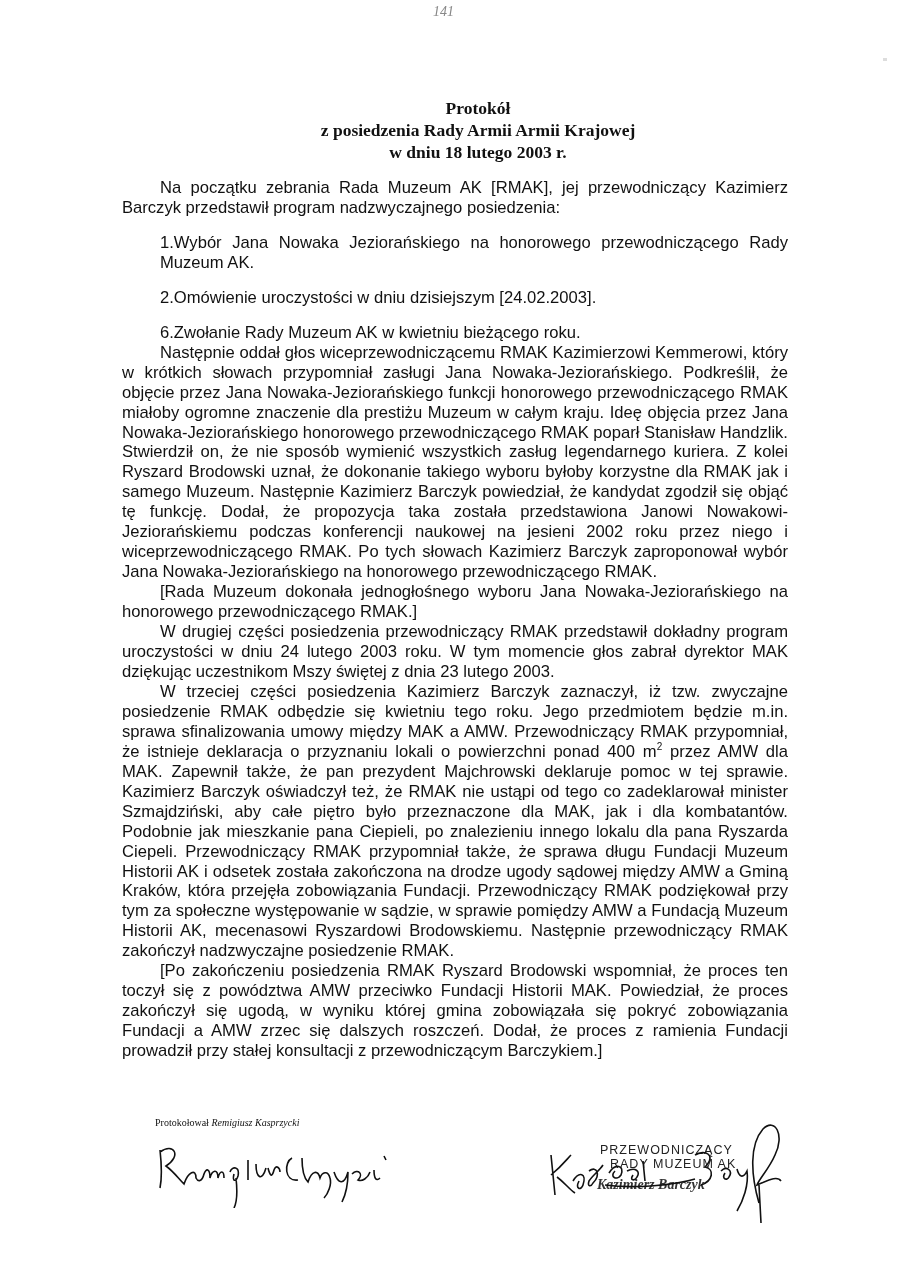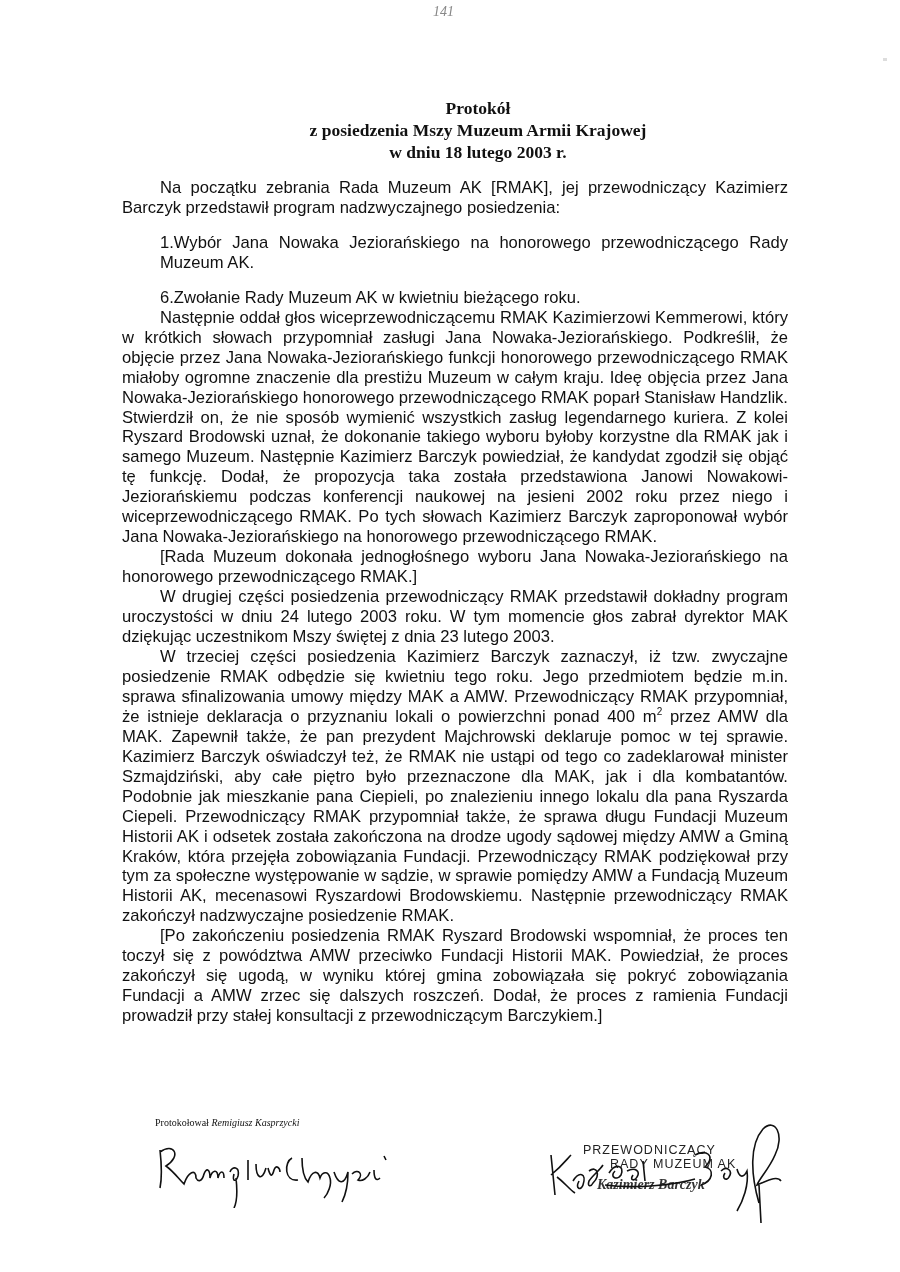--- a/index.html
+++ b/index.html
@@ -34,45 +34,46 @@
     }
     .recorder i { font-style: italic; }
     .sig-left { position: absolute; left: 152px; top: 1138px; width: 260px; height: 70px; }
     .stamp {
       position: absolute; left: 545px; top: 1115px; width: 255px; height: 110px;
     }
     .stamp .t1, .stamp .t2 {
       position: absolute; font-family: "Liberation Sans", sans-serif;
       font-size: 12.5px; letter-spacing: 1px; color: #222;
     }
-    .stamp .t1 { left: 38px; top: 28px; }
+    .stamp .t1 { left: 55px; top: 28px; }
     .stamp .t2 { left: 65px; top: 42px; }
     .stamp .t3 {
       position: absolute; left: 52px; top: 62px;
       font-family: "Liberation Serif", serif; font-style: italic; font-weight: bold;
       font-size: 14px; color: #333;
     }
     .stamp svg { position: absolute; left: 0; top: 0; }
     .mark { position: absolute; left: 883px; top: 58px; width: 4px; height: 3px; background: #ddd; }
   </style>
 </head>
 <body>
 
 <div class="page-num">141</div>
 <div class="mark"></div>
 
 <div class="header">
   <div>Protokół</div>
-  <div>z posiedzenia Mszy Muzeum Armii Krajowej</div>
+  <div>z posiedzenia Rady Armii Armii Krajowej</div>
   <div>w dniu 18 lutego 2003 r.</div>
 </div>
 
 <div class="body-text">
   <p>Na początku zebrania Rada Muzeum AK [RMAK], jej przewodniczący Kazimierz Barczyk przedstawił program nadzwyczajnego posiedzenia:</p>
   <p class="item">1.Wybór Jana Nowaka Jeziorańskiego na honorowego przewodniczącego Rady Muzeum AK.</p>
+  <p class="item">2.Omówienie uroczystości w dniu dzisiejszym [24.02.2003].</p>
   <p class="item">6.Zwołanie Rady Muzeum AK w kwietniu bieżącego roku.</p>
   <p>Następnie oddał głos wiceprzewodniczącemu RMAK Kazimierzowi Kemmerowi, który w krótkich słowach przypomniał zasługi Jana Nowaka-Jeziorańskiego. Podkreślił, że objęcie przez Jana Nowaka-Jeziorańskiego funkcji honorowego przewodniczącego RMAK miałoby ogromne znaczenie dla prestiżu Muzeum w całym kraju. Ideę objęcia przez Jana Nowaka-Jeziorańskiego honorowego przewodniczącego RMAK poparł Stanisław Handzlik. Stwierdził on, że nie sposób wymienić wszystkich zasług legendarnego kuriera. Z kolei Ryszard Brodowski uznał, że dokonanie takiego wyboru byłoby korzystne dla RMAK jak i samego Muzeum. Następnie Kazimierz Barczyk powiedział, że kandydat zgodził się objąć tę funkcję. Dodał, że propozycja taka została przedstawiona Janowi Nowakowi-Jeziorańskiemu podczas konferencji naukowej na jesieni 2002 roku przez niego i wiceprzewodniczącego RMAK. Po tych słowach Kazimierz Barczyk zaproponował wybór Jana Nowaka-Jeziorańskiego na honorowego przewodniczącego RMAK.</p>
   <p>[Rada Muzeum dokonała jednogłośnego wyboru Jana Nowaka-Jeziorańskiego na honorowego przewodniczącego RMAK.]</p>
   <p>W drugiej części posiedzenia przewodniczący RMAK przedstawił dokładny program uroczystości w dniu 24 lutego 2003 roku. W tym momencie głos zabrał dyrektor MAK dziękując uczestnikom Mszy świętej z dnia 23 lutego 2003.</p>
   <p><span>W trzeciej części posiedzenia Kazimierz Barczyk zaznaczył, iż tzw. zwyczajne posiedzenie RMAK odbędzie się kwietniu tego roku. Jego przedmiotem będzie m.in. sprawa sfinalizowania umowy między MAK a AMW. Przewodniczący RMAK przypomniał, że istnieje deklaracja o przyznaniu lokali o powierzchni ponad 400 m</span><sup>2</sup><span> przez AMW dla MAK. Zapewnił także, że pan prezydent Majchrowski deklaruje pomoc w tej sprawie. Kazimierz Barczyk oświadczył też, że RMAK nie ustąpi od tego co zadeklarował minister Szmajdziński, aby całe piętro było przeznaczone dla MAK, jak i dla kombatantów. Podobnie jak mieszkanie pana Ciepieli, po znalezieniu innego lokalu dla pana Ryszarda Ciepeli. Przewodniczący RMAK przypomniał także, że sprawa długu Fundacji Muzeum Historii AK i odsetek została zakończona na drodze ugody sądowej między AMW a Gminą Kraków, która przejęła zobowiązania Fundacji. Przewodniczący RMAK podziękował przy tym za społeczne występowanie w sądzie, w sprawie pomiędzy AMW a Fundacją Muzeum Historii AK, mecenasowi Ryszardowi Brodowskiemu. Następnie przewodniczący RMAK zakończył nadzwyczajne posiedzenie RMAK.</span></p>
   <p>[Po zakończeniu posiedzenia RMAK Ryszard Brodowski wspomniał, że proces ten toczył się z powództwa AMW przeciwko Fundacji Historii MAK. Powiedział, że proces zakończył się ugodą, w wyniku której gmina zobowiązała się pokryć zobowiązania Fundacji a AMW zrzec się dalszych roszczeń. Dodał, że proces z ramienia Fundacji prowadził przy stałej konsultacji z przewodniczącym Barczykiem.]</p>
 </div>
 
 <div class="recorder">
   <span>Protokołował</span>

